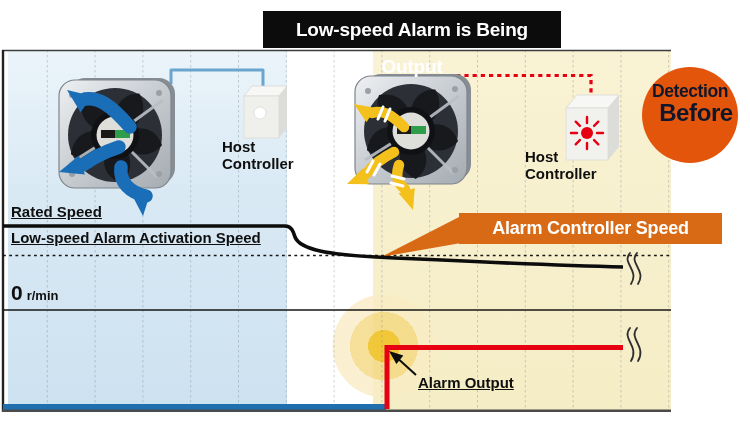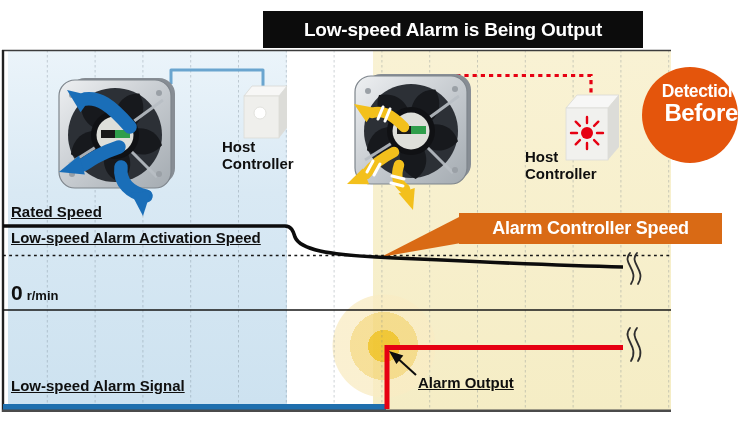--- a/index.html
+++ b/index.html
@@ -15,24 +15,24 @@
       rgba(240,196,44,0.92) 0 16px,
       rgba(244,215,125,0.78) 16px 34px,
       rgba(249,236,196,0.78) 34px 51px,
       rgba(249,236,196,0) 52px);}
   svg.art{position:absolute;left:0;top:0;}
   .lbl{position:absolute;font-weight:bold;font-size:15px;line-height:16px;white-space:nowrap;text-decoration:underline;}
   .host-label{position:absolute;font-weight:bold;font-size:15px;line-height:17px;white-space:pre-line;}
   .zero-wrap{position:absolute;left:11px;top:281px;display:flex;align-items:baseline;gap:4px;}
   .zero-big{font-weight:bold;font-size:21px;}
   .zero-small{font-weight:bold;font-size:13px;}
-  .title-banner{position:absolute;left:263px;top:11px;width:380px;height:37px;background:#0c0c0c;
+  .title-banner{position:absolute;left:263px;top:11px;width:298px;height:37px;background:#0c0c0c;
     color:#fff;font-weight:bold;font-size:19px;line-height:37px;text-align:center;letter-spacing:-0.2px;}
   .badge{position:absolute;left:642px;top:67px;width:96px;height:96px;border-radius:50%;
-    background:var(--badge-orange,#e4550c);color:#ffffff;text-align:right;font-weight:bold;}
+    background:var(--badge-orange,#e4550c);color:#0f172a;text-align:center;font-weight:bold;}
   .badge .l1{padding-top:15px;font-size:17.5px;line-height:19px;letter-spacing:-0.4px;}
   .badge .l2{font-size:24px;line-height:23px;letter-spacing:-0.4px;padding-left:12px;}
   .badge .l3{font-size:21px;line-height:23px;letter-spacing:-0.4px;}
   .callout{position:absolute;left:459px;top:213px;width:263px;height:31px;
     background:var(--banner-orange,#d96a15);color:#fff;font-weight:bold;font-size:18px;
     line-height:31px;text-align:center;letter-spacing:-0.2px;}
   .stroke-red{stroke:var(--alarm-red,#e60012);}
   .fill-red{fill:var(--alarm-red,#e60012);}
   .stroke-wire{stroke:var(--wire-blue,#6aa5cf);}
   .stroke-sig{stroke:var(--signal-blue,#1f6fae);}
@@ -178,21 +178,20 @@
       <path d="M0 0 L14 5.5 L14 -5.5 Z" transform="translate(389,351) rotate(39)" fill="#0c0c0c"></path>
     </g>
   </svg>
 
   <div class="lbl" style="left:11px;top:204px;">Rated Speed</div>
   <div class="lbl" style="left:11px;top:230px;">Low-speed Alarm Activation Speed</div>
   <div class="zero-wrap">
     <span class="zero-big">0</span>
     <span class="zero-small">r/min</span>
   </div>
-  <div class="lbl" style="left:11px;top:378px;">Low-speed Alarm Signal</div>
   <div class="lbl" style="left:418px;top:375px;">Alarm Output</div>
   <div class="host-label" style="left:222px;top:138px;">Host
 Controller</div>
   <div class="host-label" style="left:525px;top:148px;">Host
 Controller</div>
 
   <div class="title-banner">Low-speed Alarm is Being Output</div>
   <div class="badge">
     <div class="l1">Detection</div>
     <div class="l2">Before</div>

